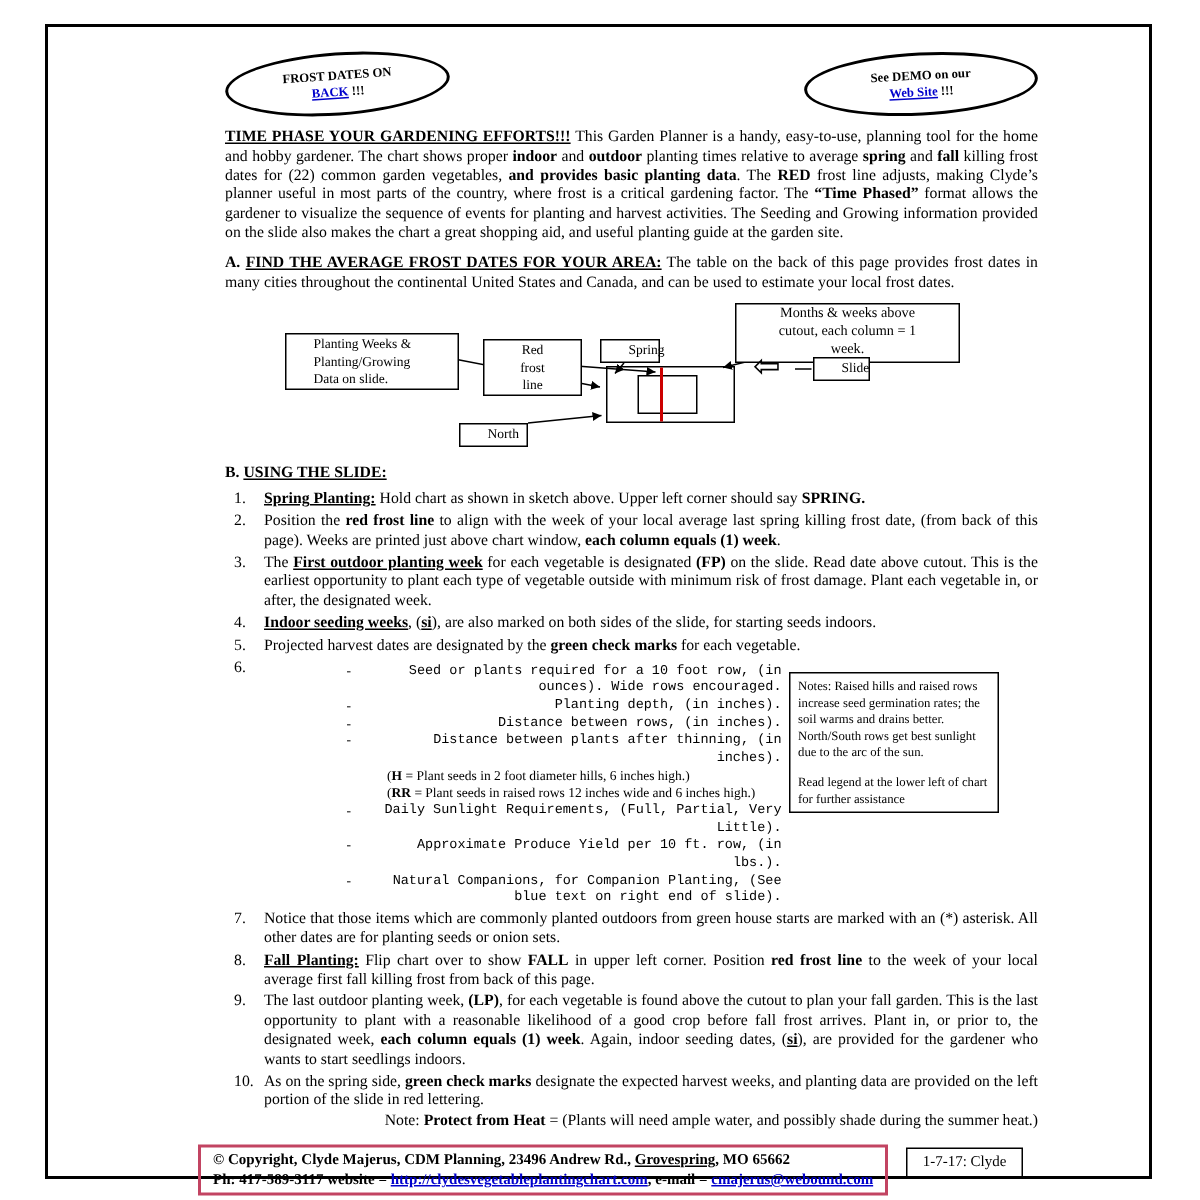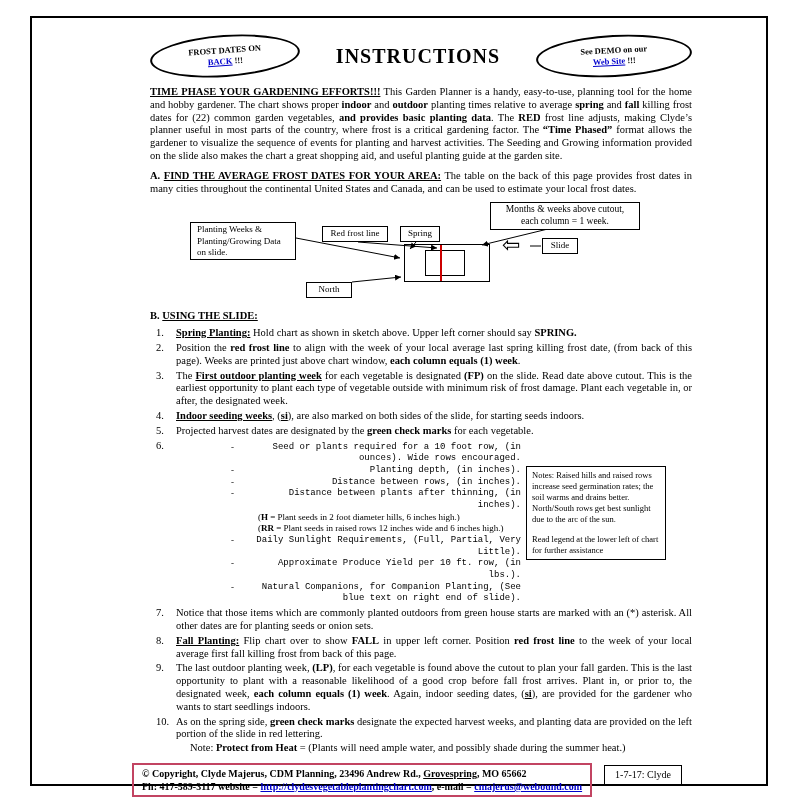--- a/index.html
+++ b/index.html
@@ -11,64 +11,63 @@
   .oval{border:2px solid #000;border-radius:50%;width:150px;height:42px;display:flex;flex-direction:column;align-items:center;justify-content:center;font-size:8.5px;font-weight:bold;text-align:center;line-height:1.3;box-sizing:border-box;flex:none;}
   .oval-left{transform:rotate(-4deg);}
   .oval-right{transform:rotate(-3deg);width:156px;}
   .title{font-size:20px;font-weight:bold;letter-spacing:1px;margin:0;}
   
   .para{text-align:justify;margin:0 0 7px 0;}
   .heading-b{margin:2px 0 4px 0;}
   
   .diagram{position:relative;height:102px;margin:0 0 6px 0;font-size:9px;}
   .diagram svg{position:absolute;left:0;top:0;}
-  .dbox{position:absolute;border:1px solid #000;background:#fff;padding:1px 6px;text-align:center;line-height:1.25;box-sizing:border-box;}
+  .dbox{position:absolute;border:1px solid #000;background:#fff;padding:1px 18px;text-align:center;line-height:1.25;box-sizing:border-box;}
   .d-months{left:340px;top:0;width:150px;font-size:9.5px;}
-  .d-plant{left:40px;top:20px;width:106px;text-align:left;}
+  .d-plant{left:40px;top:20px;width:116px;text-align:left;}
   .d-red{left:172px;top:24px;width:66px;}
   .d-spring{left:250px;top:24px;width:40px;}
   .d-slide{left:392px;top:36px;width:36px;}
   .d-legend{left:156px;top:80px;width:46px;}
   .sketch{position:absolute;left:254px;top:42px;width:86px;height:38px;border:1.5px solid #000;box-sizing:border-box;}
   .sketch-inner{position:absolute;left:20px;top:5px;width:40px;height:26px;border:1px solid #000;box-sizing:border-box;}
   .sketch-redline{position:absolute;left:35px;top:0;width:2px;height:100%;background:#cc0000;}
   .big-arrow{position:absolute;left:352px;top:32px;font-size:22px;font-family:"DejaVu Sans",sans-serif;line-height:1;}
   
   .list{padding-left:6px;}
   .li{display:flex;margin-bottom:2px;}
   .num{width:20px;flex:none;}
   .txt{flex:1;text-align:justify;}
-  .note-line{margin-top:1px;padding-left:14px;text-align:left;}
+  .note-line{margin-top:1px;padding-left:14px;text-align:right;}
   
   .bullets-wrap{position:relative;margin-top:2px;}
   .bullets{margin-left:55px;font-size:9px;line-height:1.3;width:290px;}
   .bullet{display:flex;}
   .dash{width:12px;flex:none;}
   .btxt{flex:1;text-align:right;font-family:Liberation Mono, monospace;}
   .subline{margin-left:27px;text-align:left;}
-  .notes-box{position:absolute;left:350px;top:24px;width:128px;border:1px solid #000;padding:3px 5px;font-size:8.5px;line-height:1.3;text-align:left;}
+  .notes-box{position:absolute;left:350px;top:6px;width:128px;border:1px solid #000;padding:3px 5px;font-size:8.5px;line-height:1.3;text-align:left;}
   .notes-gap{height:9px;}
   
   .footer-row{display:flex;align-items:flex-start;gap:12px;margin:8px 0 0 -18px;}
   .footer-box{border:2px solid #c24462;padding:2px 8px;font-size:10px;line-height:1.3;}
   .date-box{border:1px solid #000;padding:3px 10px;font-size:10px;white-space:nowrap;margin-top:2px;}
   .motto-box{display:inline-block;border:1px solid #000;padding:2px 10px;font-size:10px;margin:7px 0 0 -10px;}
 </style>
 </head>
 <body>
 
 <div class="page-border">
   <div class="content">
 
     <div class="header-row">
       <div class="oval oval-left">
         <div><span style="font-weight: bold;">FROST DATES ON</span></div>
         <div><span style="font-weight: bold; text-decoration: underline; color: rgb(0, 0, 204);">BACK</span><span style="font-weight: bold;"> !!!</span></div>
       </div>
-      <h1 class="title">INSTRUCTIONS</h1>
       <div class="oval oval-right">
         <div><span style="font-weight: bold;">See DEMO on our</span></div>
         <div><span style="font-weight: bold; text-decoration: underline; color: rgb(0, 0, 204);">Web Site</span><span style="font-weight: bold;"> !!!</span></div>
       </div>
     </div>
 
     <p class="para"><span style="font-weight: bold; text-decoration: underline;">TIME PHASE YOUR GARDENING EFFORTS!!!</span><span>   This Garden Planner is a handy, easy-to-use, planning tool for the home and hobby gardener.   The chart shows proper </span><span style="font-weight: bold;">indoor</span><span> and </span><span style="font-weight: bold;">outdoor</span><span> planting times relative to average </span><span style="font-weight: bold;">spring</span><span> and </span><span style="font-weight: bold;">fall</span><span> killing frost dates for (22) common garden vegetables, </span><span style="font-weight: bold;">and provides basic planting data</span><span>.  The </span><span style="font-weight: bold;">RED</span><span> frost line adjusts, making Clyde’s planner useful in most parts of the country, where frost is a critical gardening factor.  The </span><span style="font-weight: bold;">“Time Phased”</span><span> format allows the gardener to visualize the sequence of events for planting and harvest activities.  The Seeding and Growing information provided on the slide also makes the chart a great shopping aid, and useful planting guide at the garden site.</span></p>
 
     <p class="para"><span style="font-weight: bold;">A.   </span><span style="font-weight: bold; text-decoration: underline;">FIND THE AVERAGE FROST DATES FOR YOUR AREA:</span><span>  The table on the back of this page provides frost dates in many cities throughout the continental United States and Canada, and can be used to estimate your local frost dates.</span></p>
 

